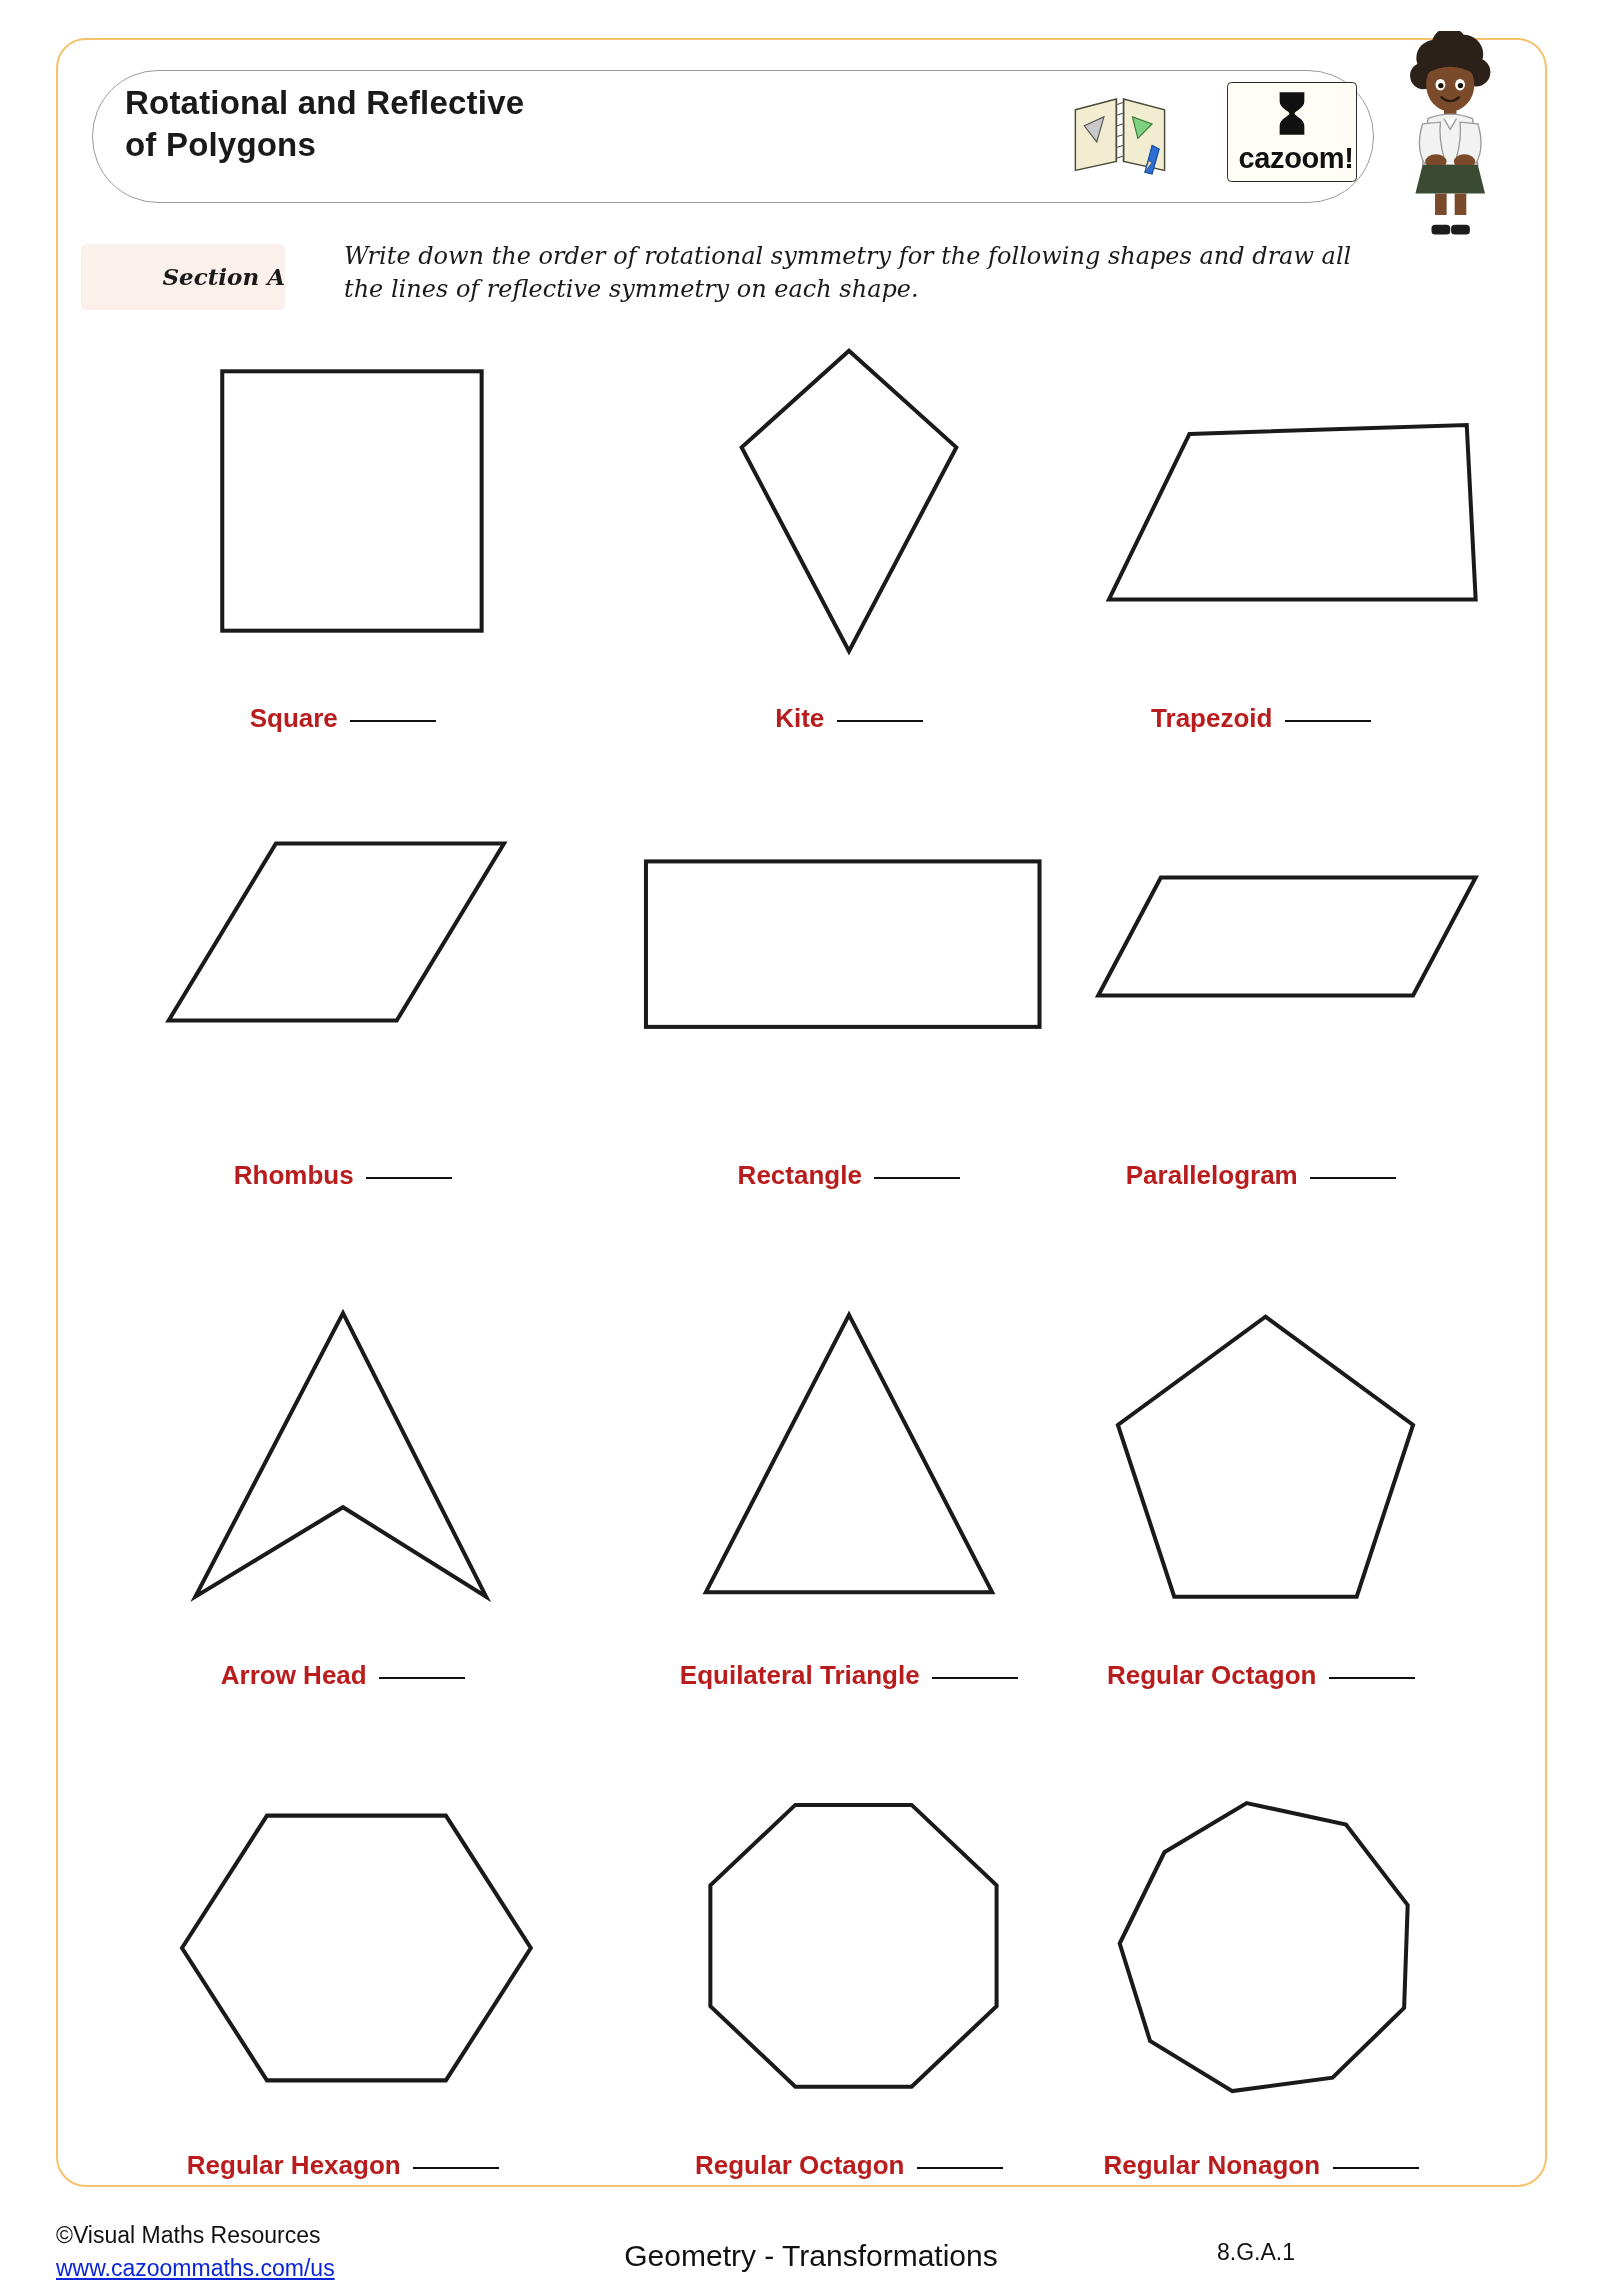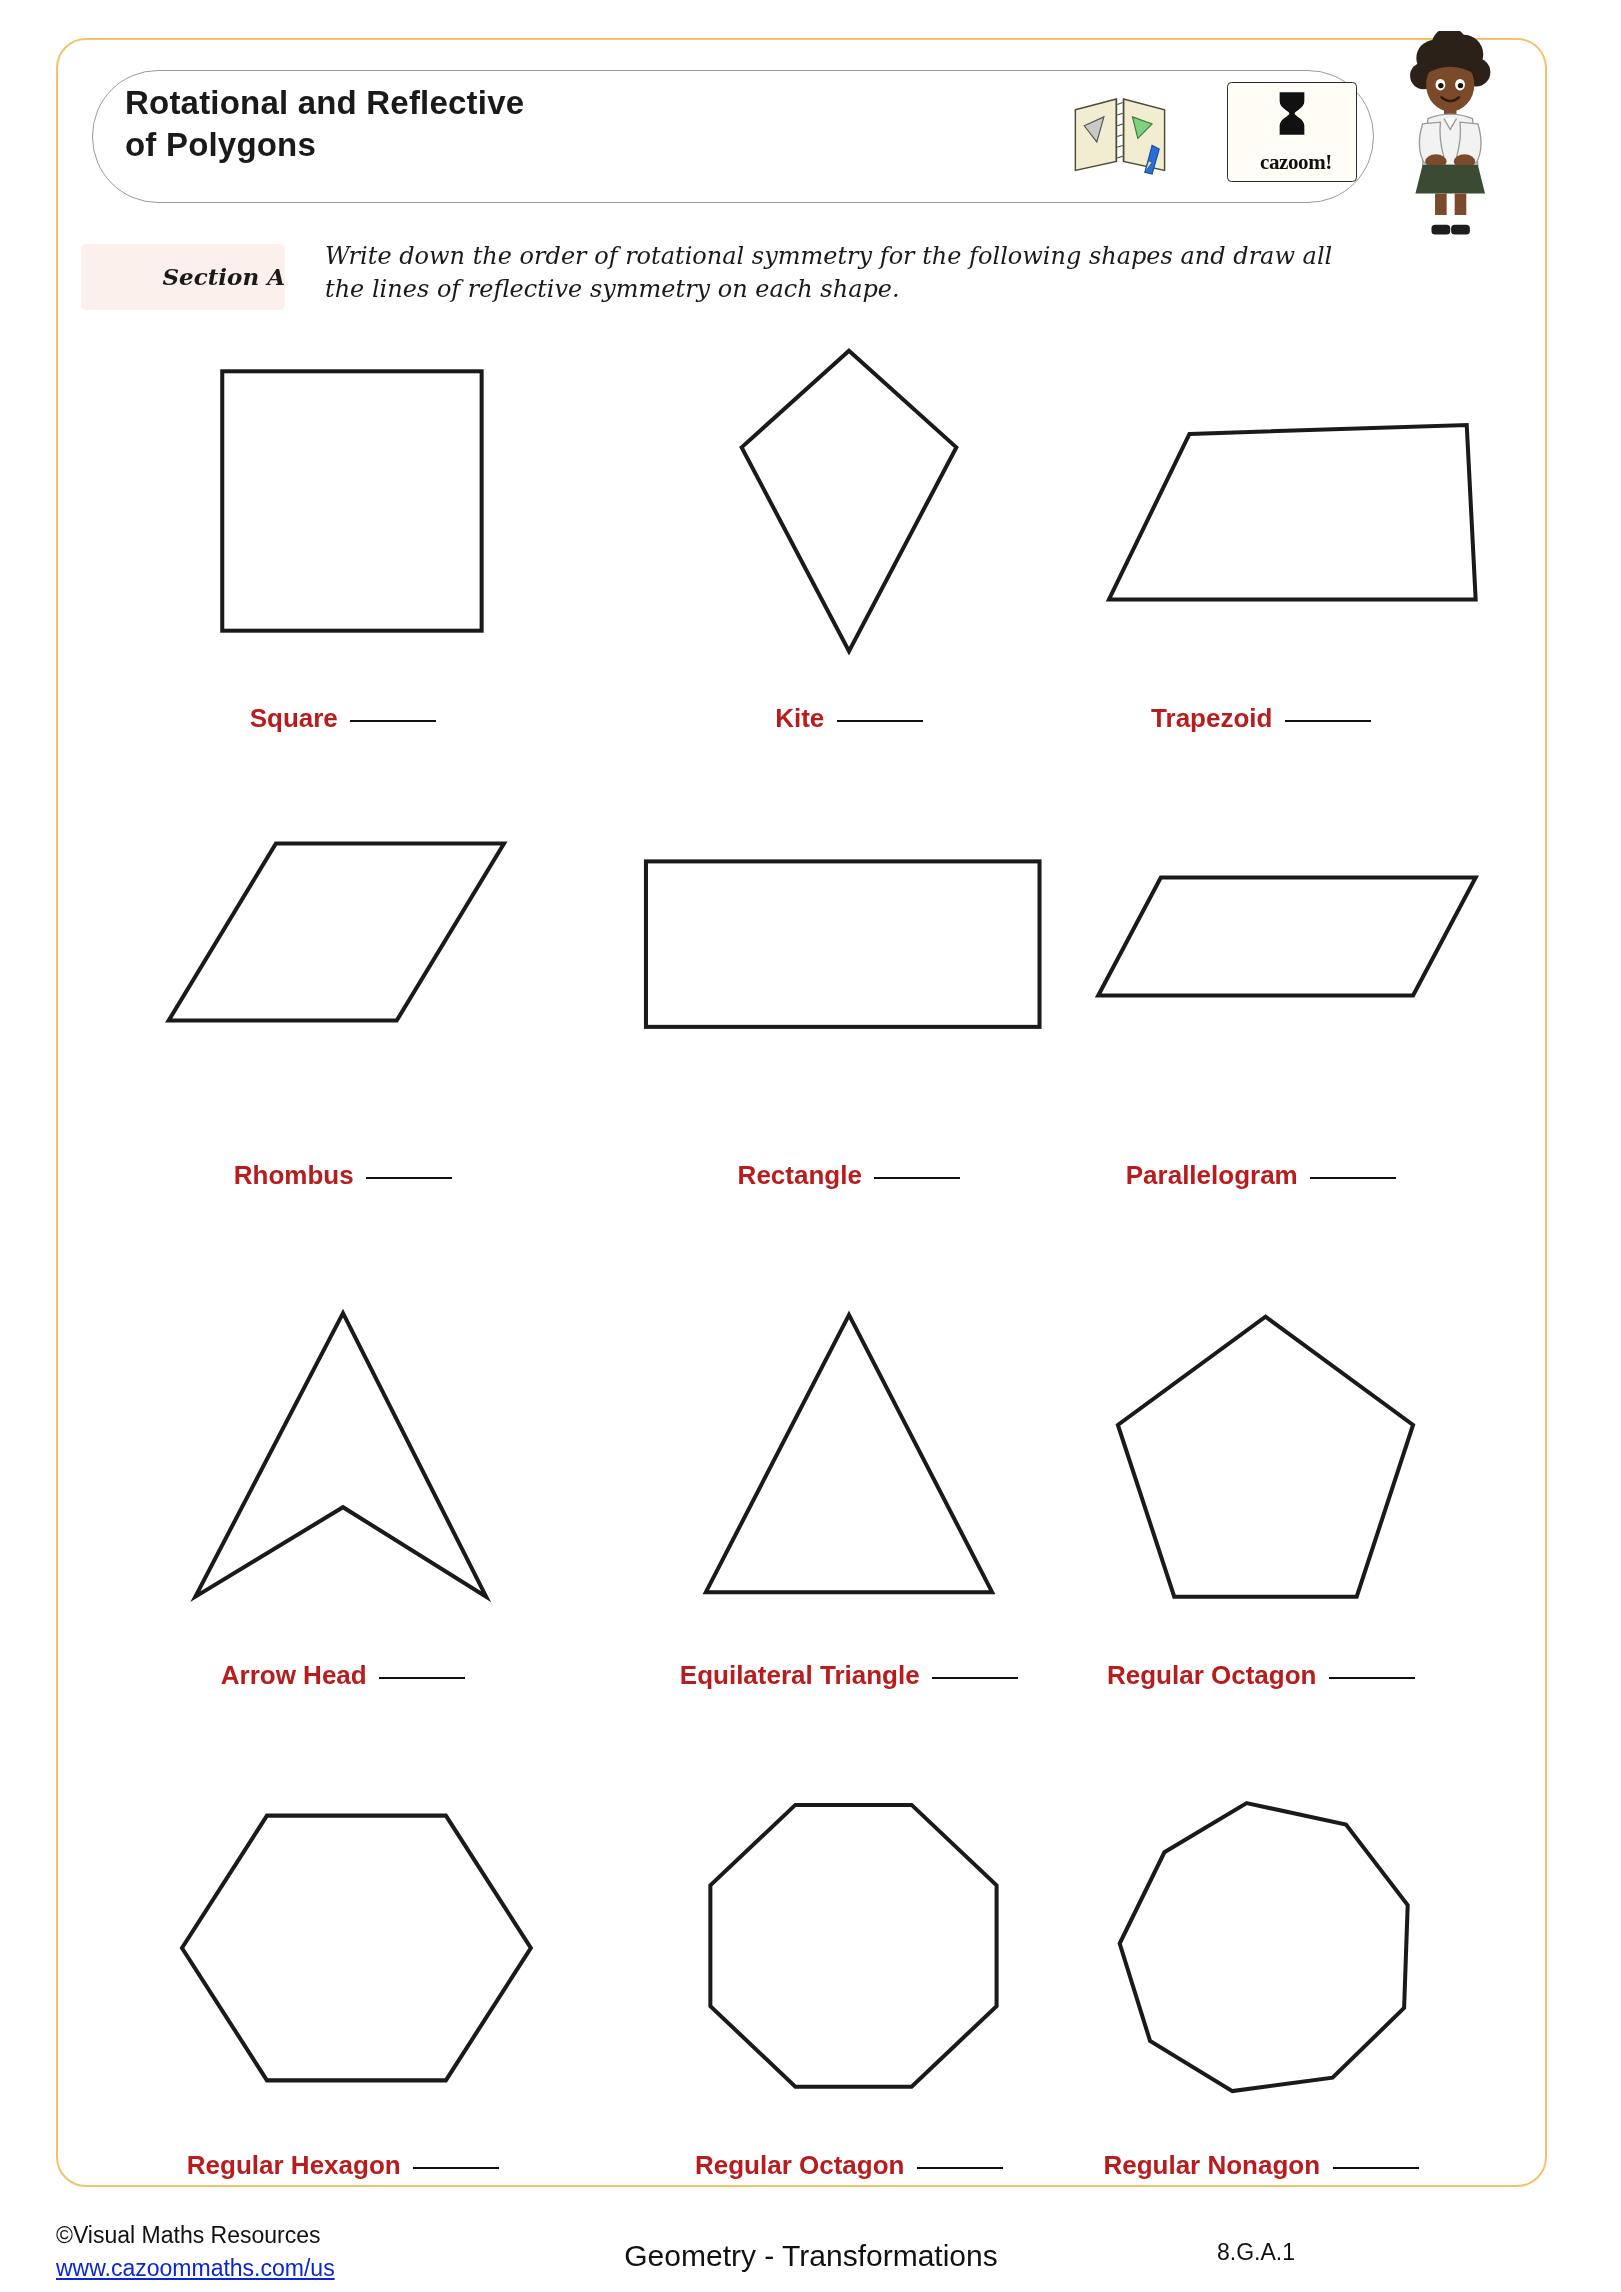--- a/index.html
+++ b/index.html
@@ -81,23 +81,23 @@
     transform: translateX(-50%);
     width: 30px;
     height: 47px;
   }
   .logo-text {
     position: absolute;
     left: 8px;
     right: 0;
     bottom: 6.3px;
     text-align: center;
-    font-family: Liberation Serif, serif;
+    font-family: Liberation Sans, sans-serif;
     font-weight: bold;
-    font-size: 21px;
+    font-size: 29px;
     color: #111;
     letter-spacing: -0.4px;
   }
   
   .mascot {
     position: absolute;
     left: 1394px;
     top: 31px;
     width: 116px;
     height: 210px;
@@ -117,21 +117,21 @@
     text-align: right;
     line-height: 66px;
     font-family: "DejaVu Serif", serif;
     font-weight: bold;
     font-style: italic;
     font-size: 23px;
     color: #1a1a1a;
   }
   .instructions {
     position: absolute;
-    left: 325px;
+    left: 344px;
     top: 240px;
     width: 1039px;
     font-family: "DejaVu Serif", serif;
     font-style: italic;
     font-size: 24px;
     color: #1a1a1a;
     line-height: 1.36;
   }
   
   .shape-cell {

